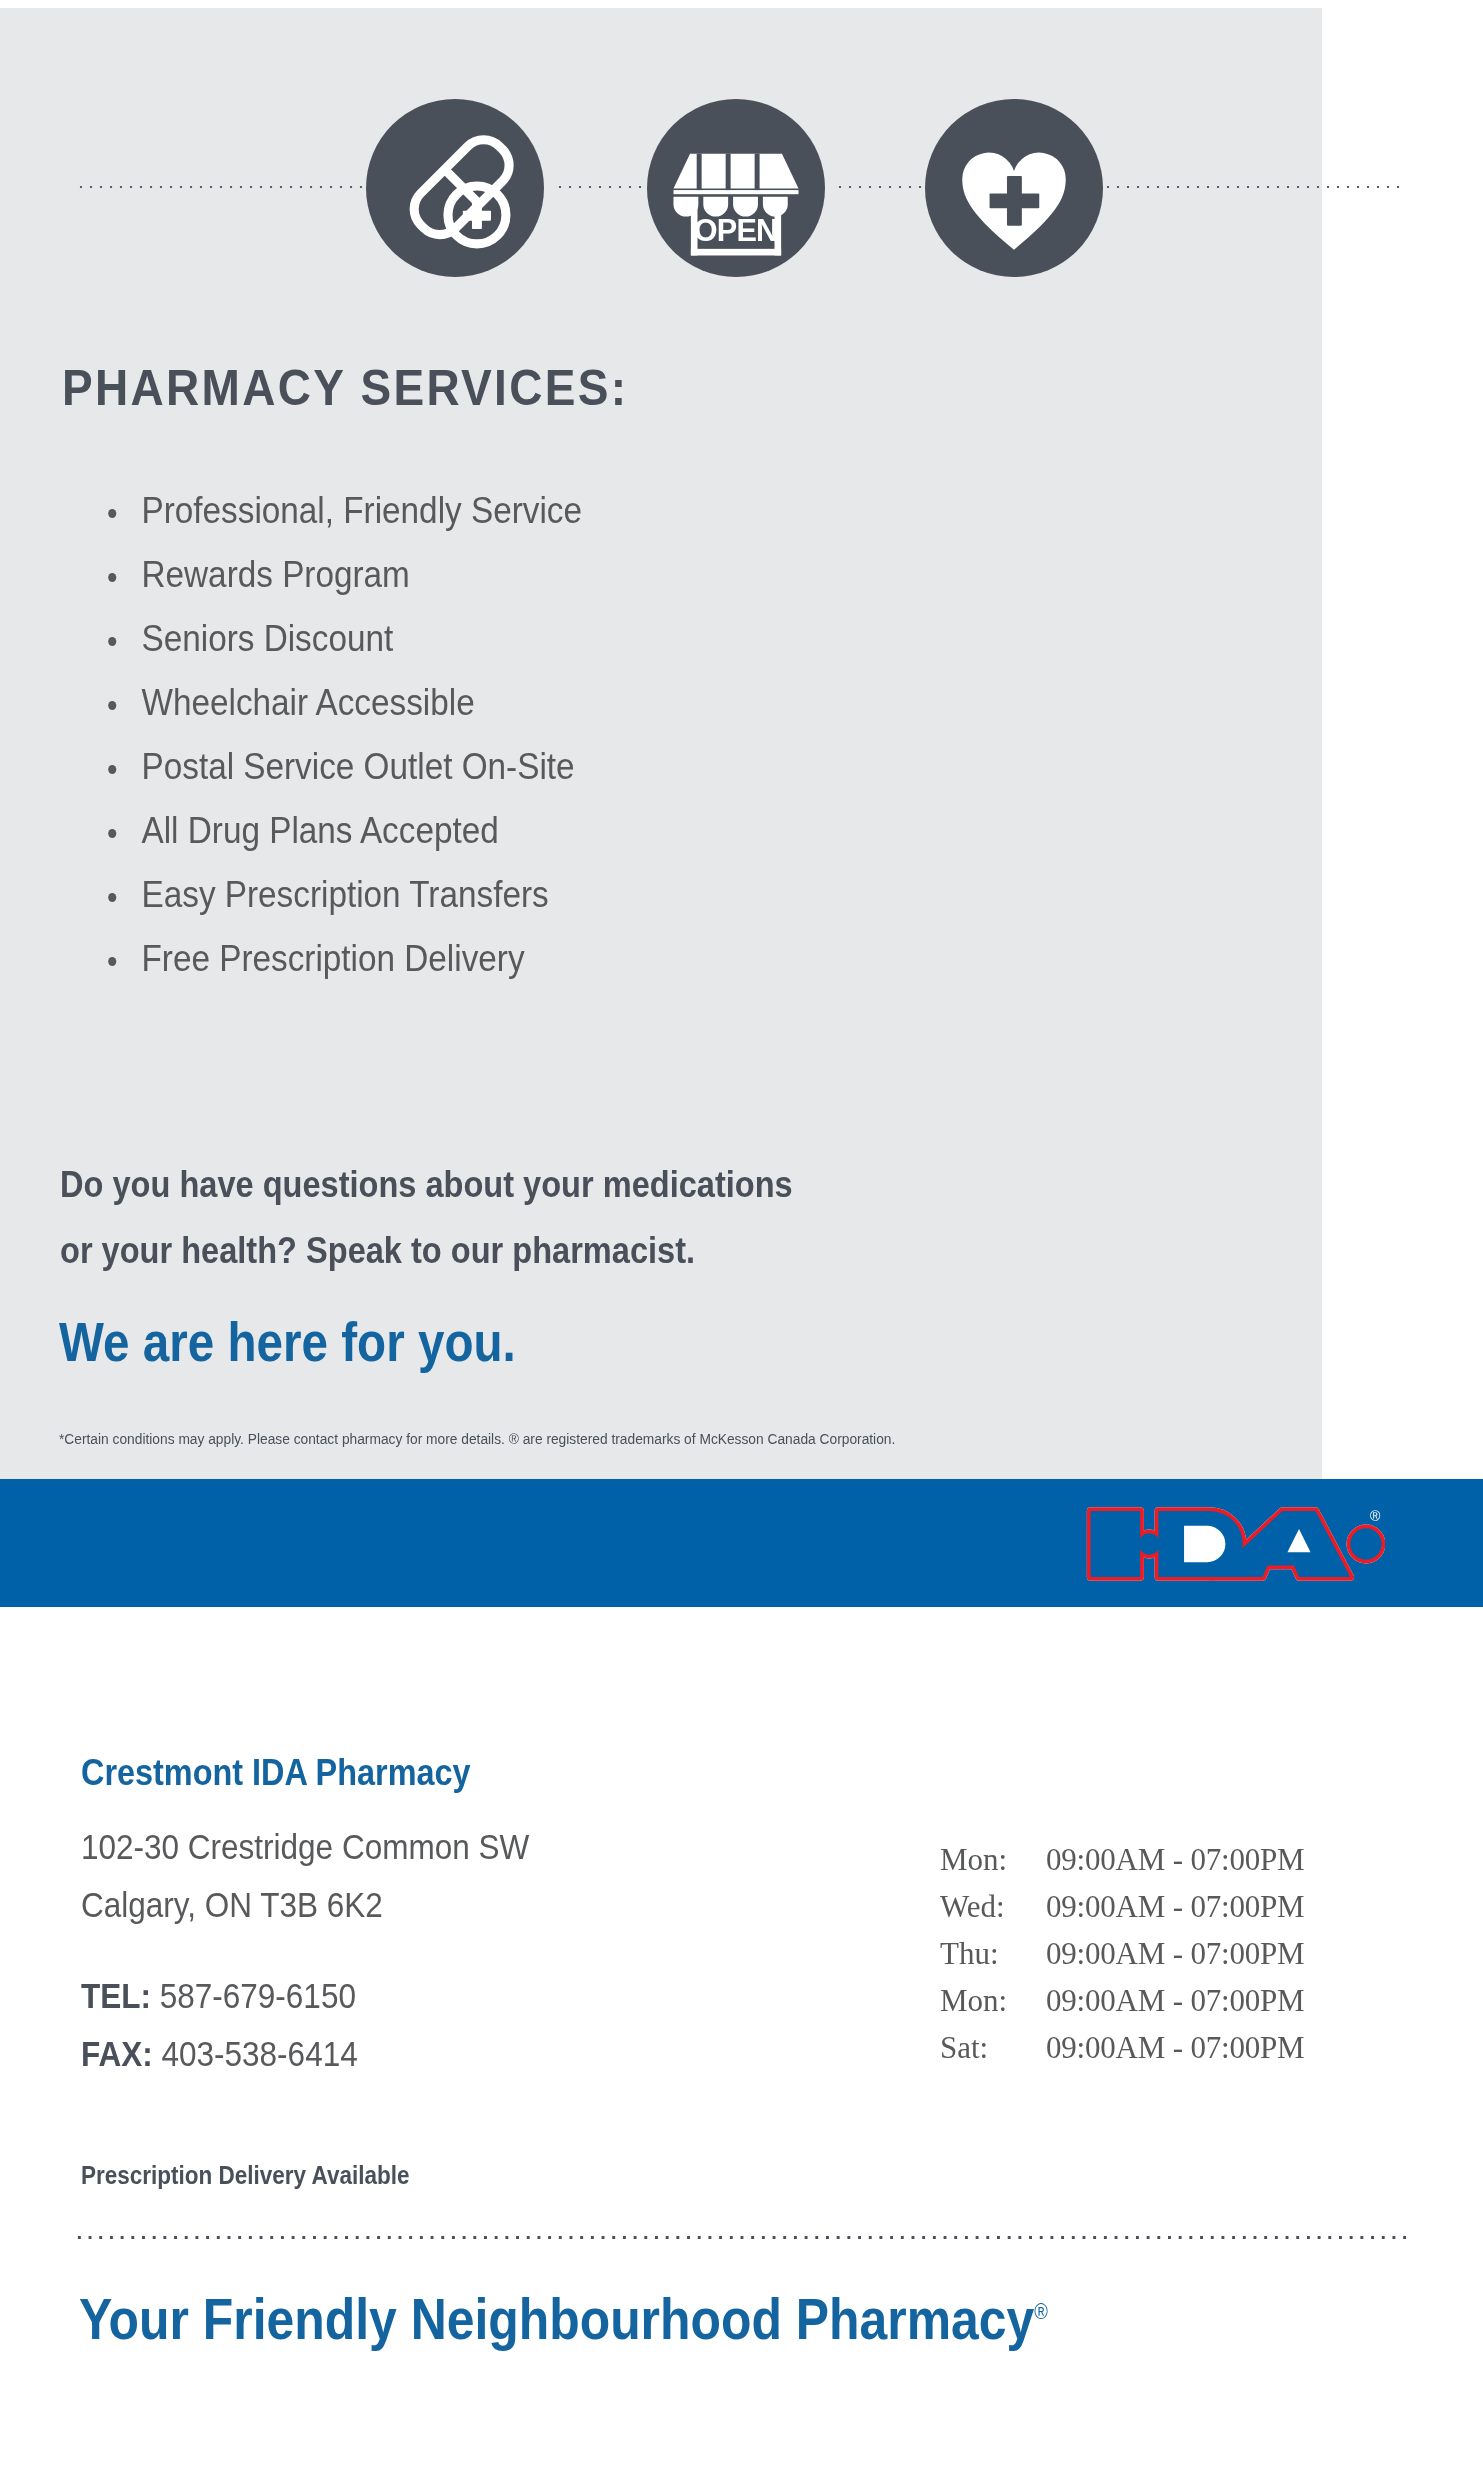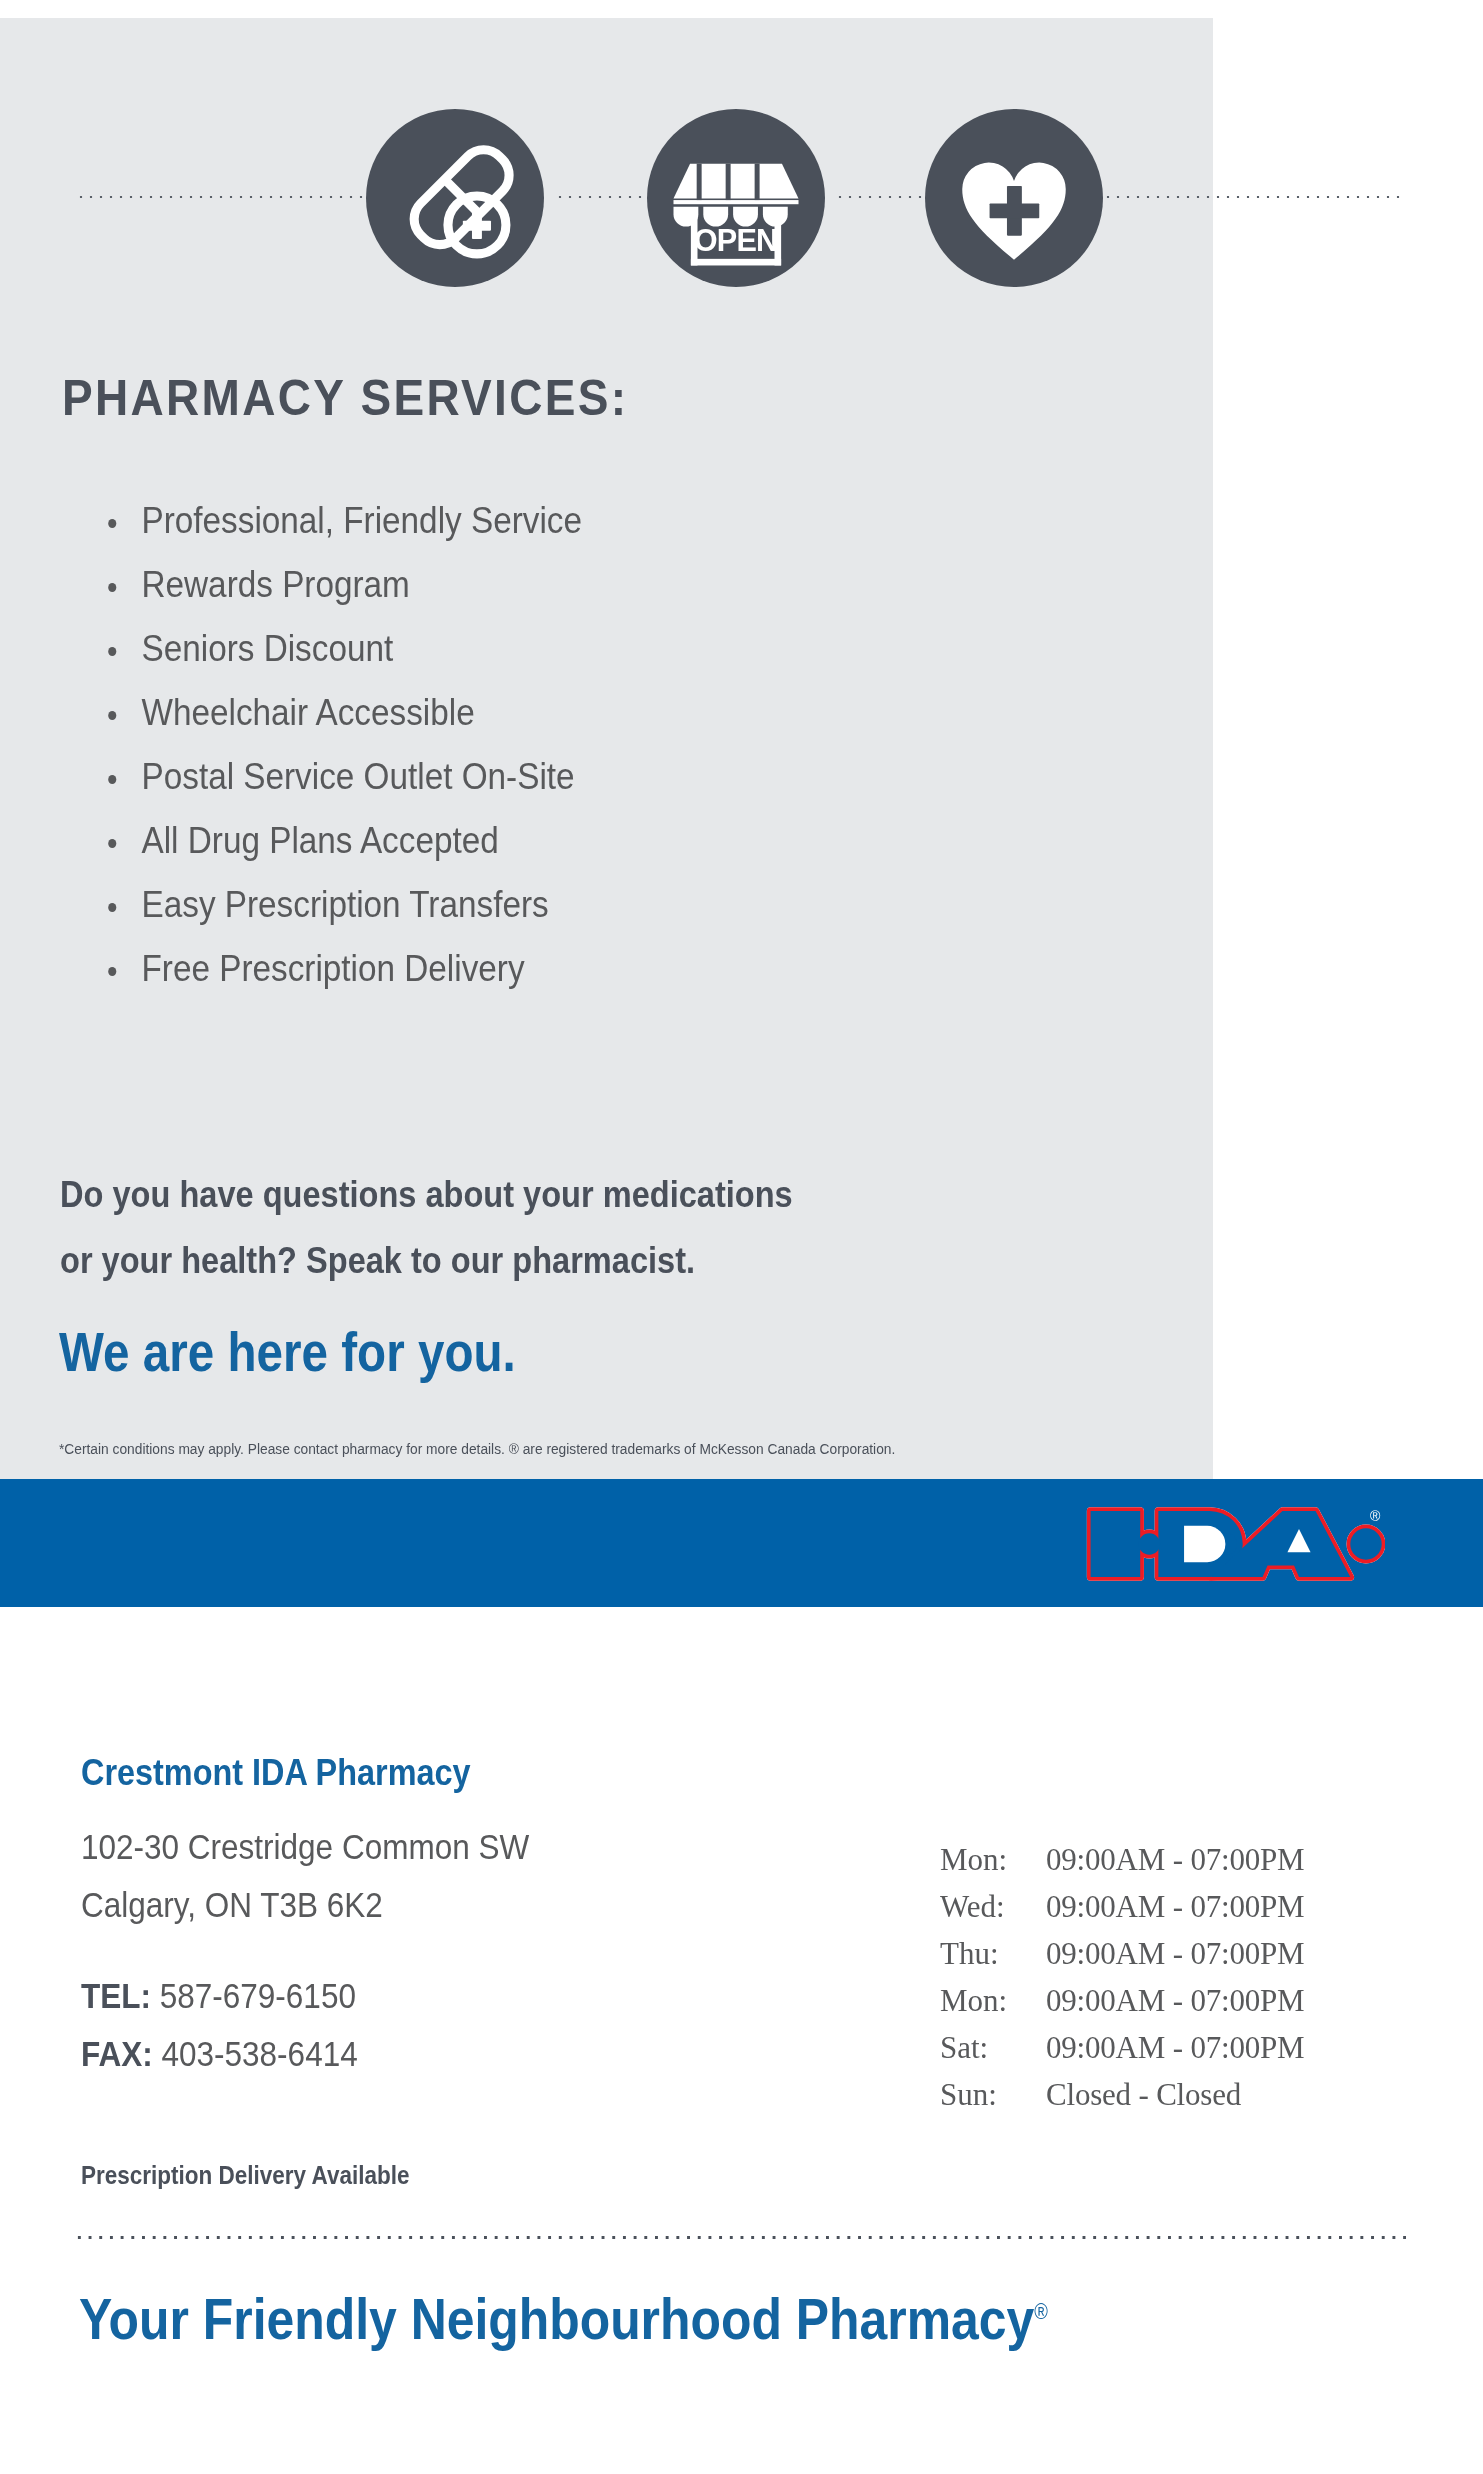--- a/index.html
+++ b/index.html
@@ -15,22 +15,22 @@
     position: relative;
     width: 1483px;
     height: 2475px;
     overflow: hidden;
     background: #ffffff;
   }
 
   
   .top-panel {
     position: absolute;
-    left: 0; top: 18px;
-    width: 1213px;
+    left: 0; top: 8px;
+    width: 1322px;
     height: 1479px;
     background: #e6e8ea;
   }
 
   
   .icon-strip {
     position: absolute;
     left: 0; top: 91px;
     width: 1483px;
     height: 174px;
@@ -428,24 +428,20 @@
         <td class="time">09:00AM - 07:00PM</td>
       </tr>
       <tr>
         <td class="day">Mon:</td>
         <td class="time">09:00AM - 07:00PM</td>
       </tr>
       <tr>
         <td class="day">Sat:</td>
         <td class="time">09:00AM - 07:00PM</td>
       </tr>
-      <tr>
-        <td class="day">Sun:</td>
-        <td class="time">Closed - Closed</td>
-      </tr>
     </tbody>
   </table>
 
   <div class="bottom-dots"></div>
 
   <div class="final-tagline">
     <span>Your Friendly Neighbourhood Pharmacy</span><span class="reg">®</span>
   </div>
 
 </div>

